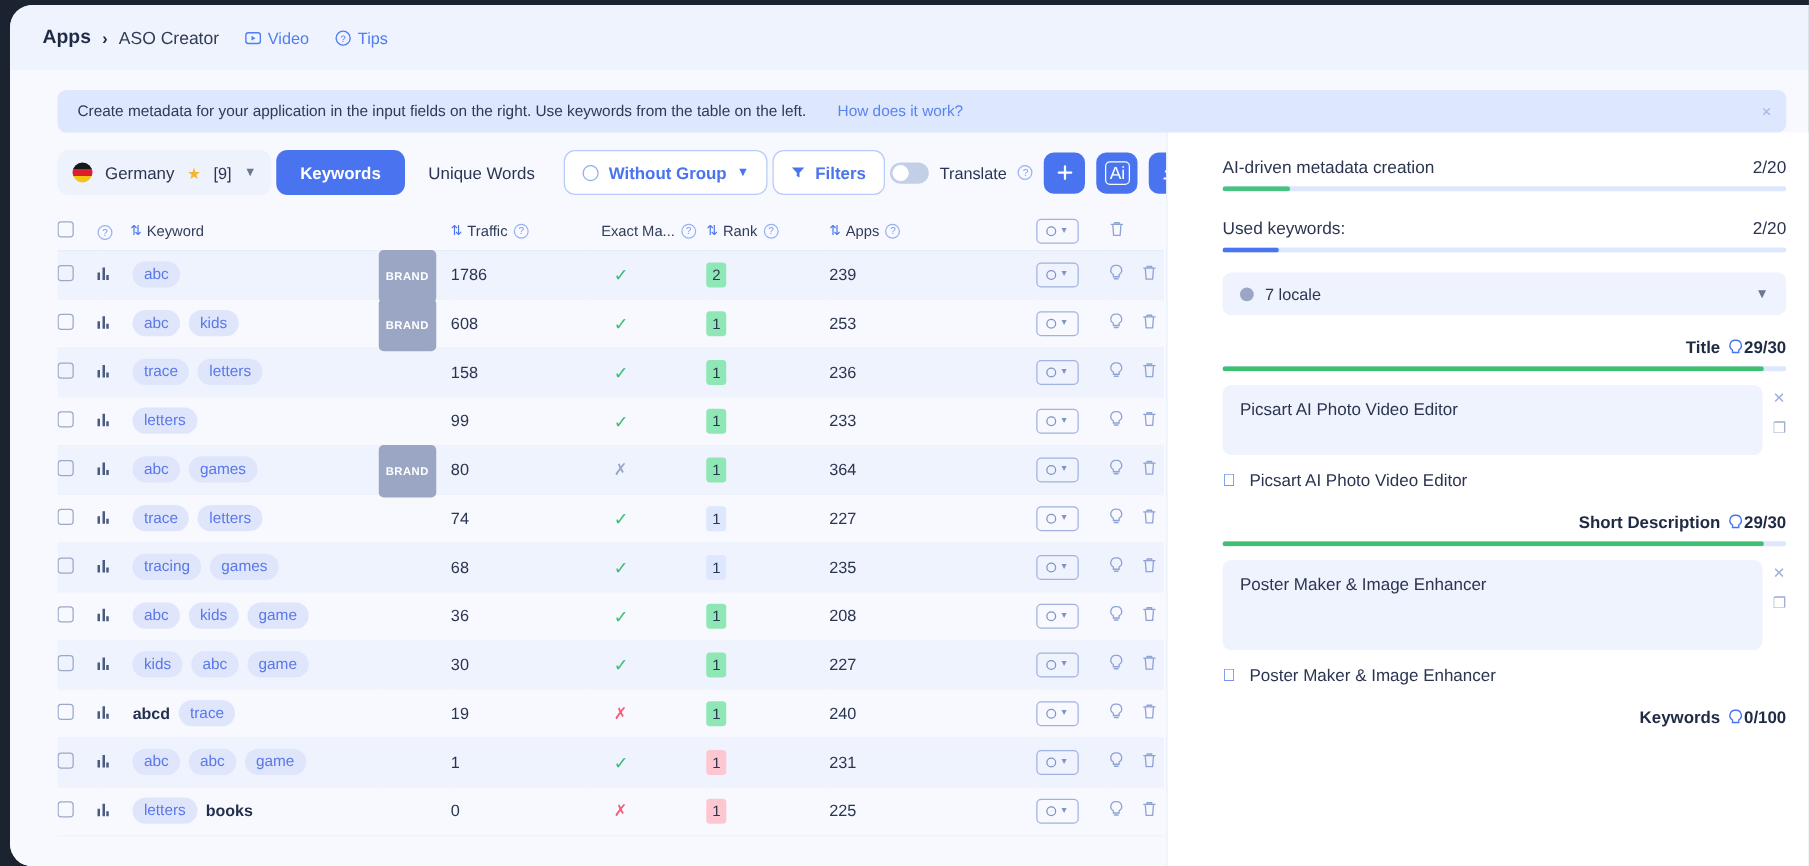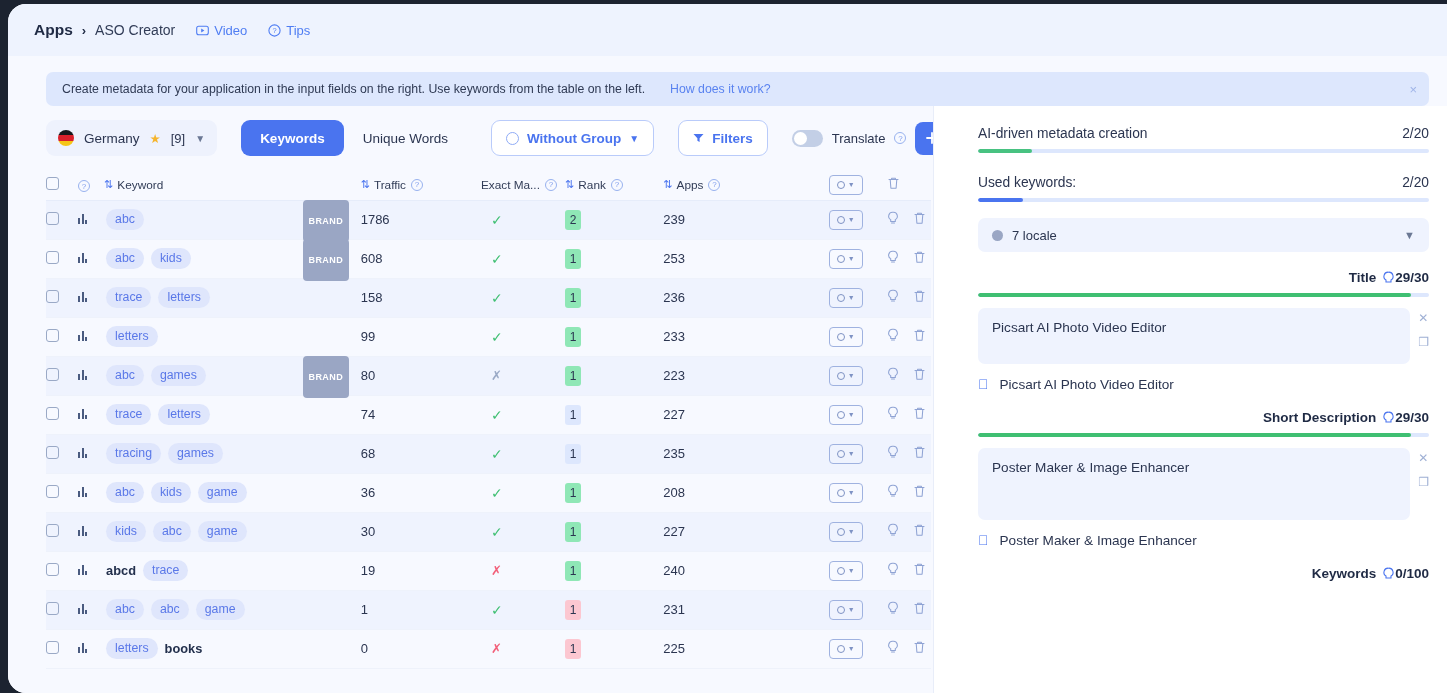--- a/index.html
+++ b/index.html
@@ -56,21 +56,21 @@
   .panes { flex: 1; display: flex; min-height: 0; }
   .left { width: 925px; display: flex; flex-direction: column; padding-left: 38px; }
   .right {
     flex: 1; background: #fff; border-left: 1px solid #e8edf9;
     padding: 0 18px 0 44px; display: flex; flex-direction: column;
     min-width: 0; overflow: hidden;
   }
 
   
   .toolbar {
-    height: 64px; display: flex; align-items: center; gap: 24px;
+    height: 64px; display: flex; align-items: center; gap: 4px;
     padding-right: 2px;
   }
   .geo-pill {
     display: flex; align-items: center; gap: 10px;
     background: #eef2fd; border-radius: 9px;
     height: 36px; padding: 0 12px; cursor: pointer;
   }
   .flag {
     width: 16px; height: 16px; border-radius: 50%;
     background: linear-gradient(#17181c 0 33%, #d9202b 33% 67%, #f5c518 67% 100%);
@@ -110,21 +110,21 @@
     width: 13px; height: 13px; border-radius: 50%; background: #fff;
   }
   .tb-label { font-size: 13px; color: #2b3550; }
   .iconbtn {
     width: 33px; height: 33px; border-radius: 8px; background: #4a74ef;
     display: flex; align-items: center; justify-content: center;
     color: #fff; cursor: pointer; flex: none;
   }
   .ai-chip {
     border: 1.6px solid #fff; border-radius: 4px;
-    font-size: 11px; font-weight: 700; padding: 1.5px 3px; line-height: 1;
+    font-size: 14px; font-weight: 400; padding: 1.5px 3px; line-height: 1;
   }
 
   
   .tablewrap { flex: 1; min-height: 0; overflow: hidden; padding-right: 2px; }
   table.kw { width: 100%; border-collapse: collapse; table-layout: fixed; }
   .kw th {
     text-align: left; font-size: 11.8px; font-weight: 400; color: #313c57;
     height: 30px; padding: 0; vertical-align: middle;
     border-bottom: 1px solid #e6ecfa;
   }
@@ -513,21 +513,21 @@
                   <td>
                     <span class="kwcell">
                       <span class="tag">abc</span>
                       <span class="tag">games</span>
                     </span>
                   </td>
                   <td><span class="brand">BRAND</span></td>
                   <td>80</td>
                   <td style="padding-left:22px"><span class="cross">✗</span></td>
                   <td><span class="rank green">1</span></td>
-                  <td>223</td>
+                  <td>364</td>
                   <td><span class="selbox">
                       <span class="o"></span>
                       <span class="c">▼</span>
                     </span></td>
                   <td><span class="act" style="margin-right:14px">
                       <svg width="12" height="14" viewBox="0 0 12 14">
                         <path d="M6 1.3 A3.9 3.9 0 0 0 3.7 8.6 V10.4 H8.3 V8.6 A3.9 3.9 0 0 0 6 1.3 Z" fill="none" stroke="#8fa3d4" stroke-width="1.05"></path>
                         <path d="M4.5 12 H7.5" stroke="#8fa3d4" stroke-width="1.05" stroke-linecap="round"></path>
                       </svg>
                     </span><span class="act">

